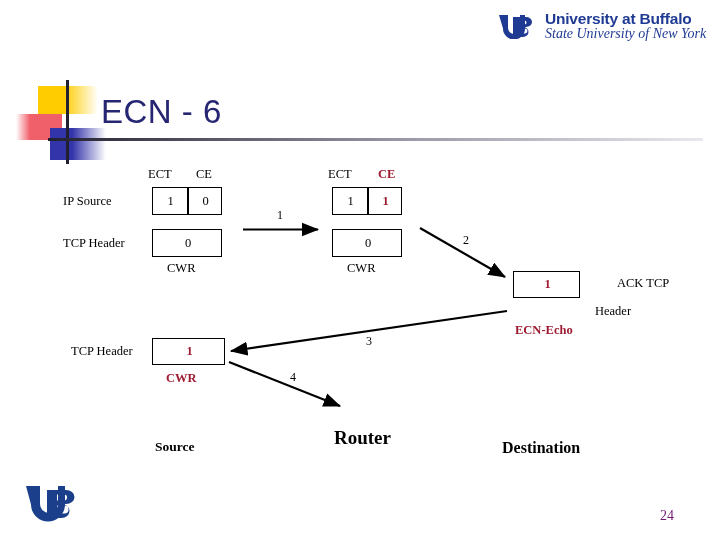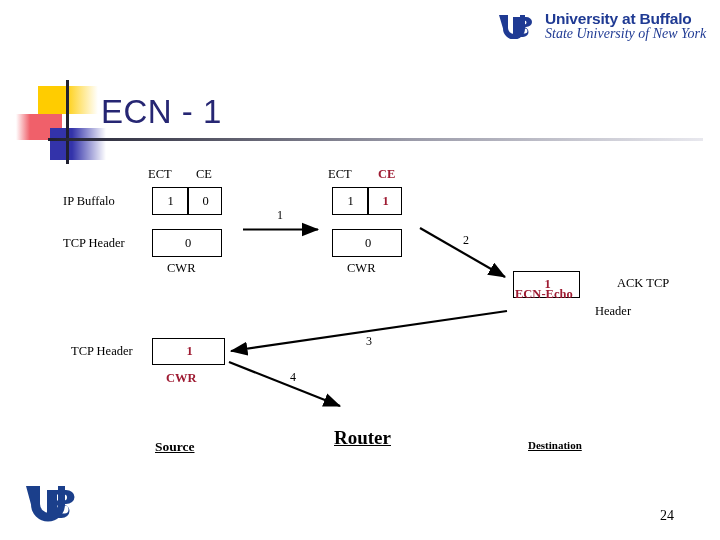--- a/index.html
+++ b/index.html
@@ -54,29 +54,29 @@
   .lbl.num{font-size:12px;}
 
   .hdrbox{position:absolute;border:1.6px solid #000000;background:transparent;
           box-sizing:border-box;}
   .hdrbox .cell{position:absolute;top:0;height:100%;
      display:flex;align-items:center;justify-content:center;
      font-family:"Liberation Serif", serif;font-size:12.5px;color:#000;}
   .hdrbox .divider{position:absolute;top:0;width:1.6px;height:100%;background:#000;}
   .cell.red{color:#9E1B32;font-weight:bold;}
 
-  .underline{text-decoration:underline;text-align:right;}
+  .underline{text-align:right;}
 
   svg.arrows{position:absolute;left:0;top:0;width:720px;height:540px;
              pointer-events:none;}
 
   
   .ub-logo-bot{position:absolute;left:22px;top:482px;width:70px;height:42px;}
   .pagenum{position:absolute;left:660px;top:508px;
-     font-family:"Liberation Serif", serif;font-size:14px;color:#000000;}
+     font-family:"Liberation Serif", serif;font-size:14px;color:#701a75;}
 </style>
 </head>
 <body>
 
 <div class="slide">
 
   <div class="ub-logo-top">
     <div class="mark">
       <svg viewBox="0 0 44 26" width="44" height="26" aria-hidden="true">
         <g fill="#1f3a93">
@@ -96,42 +96,42 @@
   <div class="deco">
     <div class="sq-yellow"></div>
     <div class="sq-yellow-fade"></div>
     <div class="sq-red"></div>
     <div class="sq-red-fade"></div>
     <div class="sq-blue"></div>
     <div class="sq-blue-fade"></div>
     <div class="vline"></div>
   </div>
   <div class="title-rule"></div>
-  <div class="slide-title">ECN - 1</div>
+  <div class="slide-title">ECN - 6</div>
 
   <div class="diagram">
 
     <svg class="arrows" viewBox="0 0 720 540">
       <defs>
         <marker id="ah" markerWidth="9" markerHeight="9" refX="7.5" refY="3.2" orient="auto" markerUnits="strokeWidth">
           <path d="M0,0 L8,3.2 L0,6.4 z" fill="#000"></path>
         </marker>
       </defs>
       <line x1="243" y1="229.5" x2="318" y2="229.5" stroke="#000" stroke-width="2.2" marker-end="url(#ah)"></line>
       <line x1="420" y1="228" x2="505" y2="277" stroke="#000" stroke-width="2.2" marker-end="url(#ah)"></line>
       <line x1="507" y1="311" x2="231" y2="351" stroke="#000" stroke-width="2.2" marker-end="url(#ah)"></line>
       <line x1="229" y1="362" x2="340" y2="406" stroke="#000" stroke-width="2.2" marker-end="url(#ah)"></line>
     </svg>
 
     <div class="lbl num" style="left:277px;top:208px;">1</div>
     <div class="lbl num" style="left:463px;top:233px;">2</div>
     <div class="lbl num" style="left:366px;top:334px;">3</div>
     <div class="lbl num" style="left:290px;top:370px;">4</div>
 
-    <div class="lbl" style="left:63px;top:194px;">IP Buffalo</div>
+    <div class="lbl" style="left:63px;top:194px;">IP Source</div>
     <div class="lbl" style="left:63px;top:236px;">TCP Header</div>
 
     <div class="lbl" style="left:148px;top:167px;">ECT</div>
     <div class="lbl" style="left:196px;top:167px;">CE</div>
 
     <div class="hdrbox" style="left:152px;top:187px;width:70px;height:28px;">
       <div class="cell" style="left:0;width:35px;">1</div>
       <div class="divider" style="left:34px;"></div>
       <div class="cell" style="left:35px;width:35px;">0</div>
     </div>
@@ -151,33 +151,33 @@
     </div>
 
     <div class="hdrbox" style="left:332px;top:229px;width:70px;height:28px;">
       <div class="cell" style="left:0;width:70px;">0</div>
     </div>
     <div class="lbl" style="left:347px;top:261px;">CWR</div>
 
     <div class="hdrbox" style="left:513px;top:271px;width:67px;height:27px;">
       <div class="cell red" style="left:0;width:67px;">1</div>
     </div>
-    <div class="lbl red bold" style="left:515px;top:287px;">ECN-Echo</div>
+    <div class="lbl red bold" style="left:515px;top:323px;">ECN-Echo</div>
     <div class="lbl" style="left:617px;top:276px;text-align:center;">ACK TCP</div>
     <div class="lbl" style="left:595px;top:291px;margin-top:13px;">Header</div>
 
     <div class="lbl" style="left:71px;top:344px;">TCP Header</div>
     <div class="hdrbox" style="left:152px;top:338px;width:73px;height:27px;">
       <div class="cell red" style="left:0;width:73px;">1</div>
     </div>
     <div class="lbl red bold" style="left:166px;top:371px;">CWR</div>
 
     <div class="lbl bold underline" style="left:155px;top:439px;font-size:13.5px;">Source</div>
     <div class="lbl bold underline" style="left:334px;top:427px;font-size:19px;">Router</div>
-    <div class="lbl bold underline" style="left:528px;top:439px;font-size:11px;">Destination</div>
+    <div class="lbl bold underline" style="left:502px;top:439px;font-size:16px;">Destination</div>
   </div>
 
   <div class="ub-logo-bot">
     <svg viewBox="0 0 70 42" width="70" height="42" aria-hidden="true">
       <g fill="#1b3f8b">
         <path d="M4 4 h14 v18 a9 9 0 0 0 18 0 V4 h7 v18.5 a17 17 0 0 1 -34 0 Z"></path>
         <path d="M25 8 h19 a8.5 7 0 0 1 0 14 h-4.5 a8 7 0 0 1 0 14 H25 Z
                  M35 12.5 v6 h7 a3 3 0 0 0 0 -6 Z
                  M35 23.5 v8 h7.5 a4 4 0 0 0 0 -8 Z"></path>
       </g>

